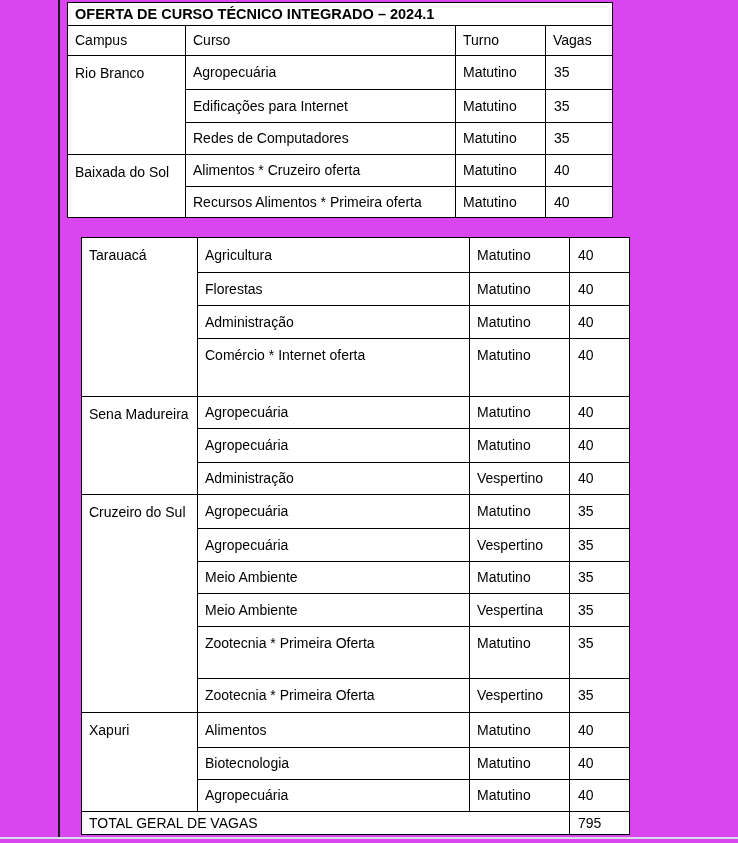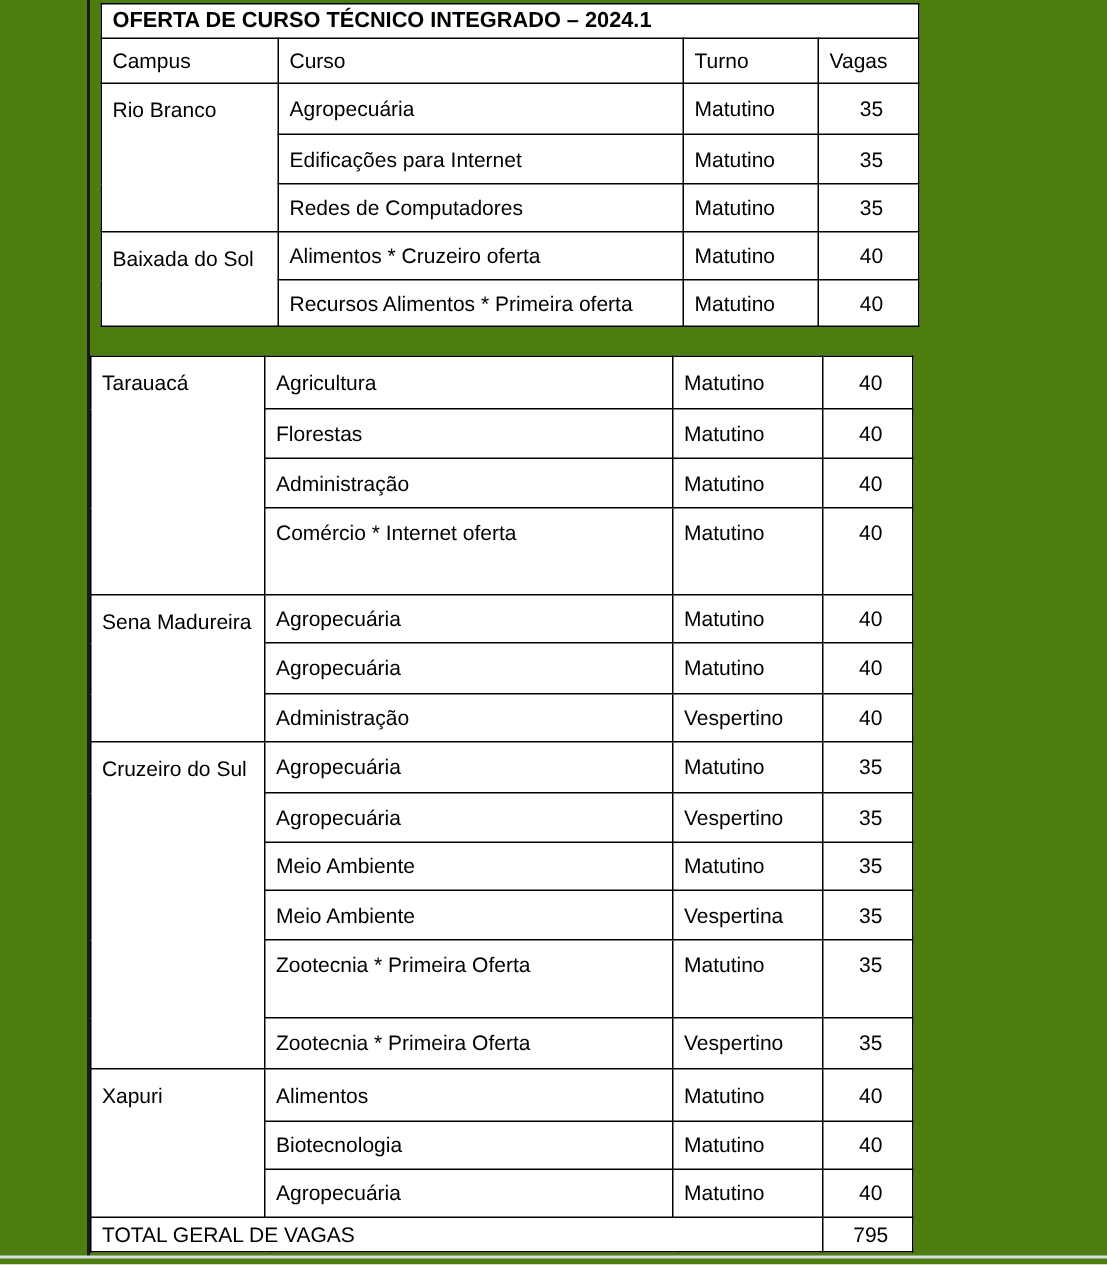--- a/index.html
+++ b/index.html
@@ -3,53 +3,53 @@
 <meta charset="utf-8">
 <style>
   html, body {
     margin: 0; padding: 0;
     width: 738px; height: 843px;
     background: #ffffff;
     font-family: "Liberation Sans", sans-serif;
     color: #000;
     overflow: hidden;
   }
-  .canvas { position: relative; width: 738px; height: 843px; background: #4d7c0f; }
+  .canvas { position: relative; width: 738px; height: 843px; background: #d946ef; }
 
   .page-vline {
     position: absolute; left: 58px; top: 0;
     width: 1.5px; height: 838px; background: #1a1a1a;
   }
   .page-bottom-line {
     position: absolute; left: 0; top: 837px;
     width: 738px; height: 2px; background: #d9dde8;
   }
 
   table.doc {
     position: absolute;
     border-collapse: collapse;
     table-layout: fixed;
     background: #fff;
   }
   table.t1 { left: 67px; top: 2px; width: 545px; }
-  table.t2 { left: 60px; top: 237px; width: 548px; }
+  table.t2 { left: 81px; top: 237px; width: 548px; }
 
   td {
     border: 1.5px solid #000;
     padding: 0 4px 0 7px;
     font-size: 14px;
     line-height: 1.15;
     vertical-align: middle;
     overflow: hidden;
     white-space: nowrap;
   }
   td.title-cell { font-weight: bold; font-size: 14.5px; }
   td.campus { vertical-align: top; padding-top: 9px; }
   tr.tall td { vertical-align: top; padding-top: 8px; }
-  td.vagas { padding-left: 8px; text-align: center; }
+  td.vagas { padding-left: 8px; }
 
   tr.h23 { height: 23px; }
   tr.h30 { height: 30px; }
   tr.h31 { height: 31px; }
   tr.h32 { height: 32px; }
   tr.h33 { height: 33px; }
   tr.h34 { height: 34px; margin-left: 36px; }
   tr.h35 { height: 35px; }
   tr.h52 { height: 52px; }
   tr.h58 { height: 58px; }

